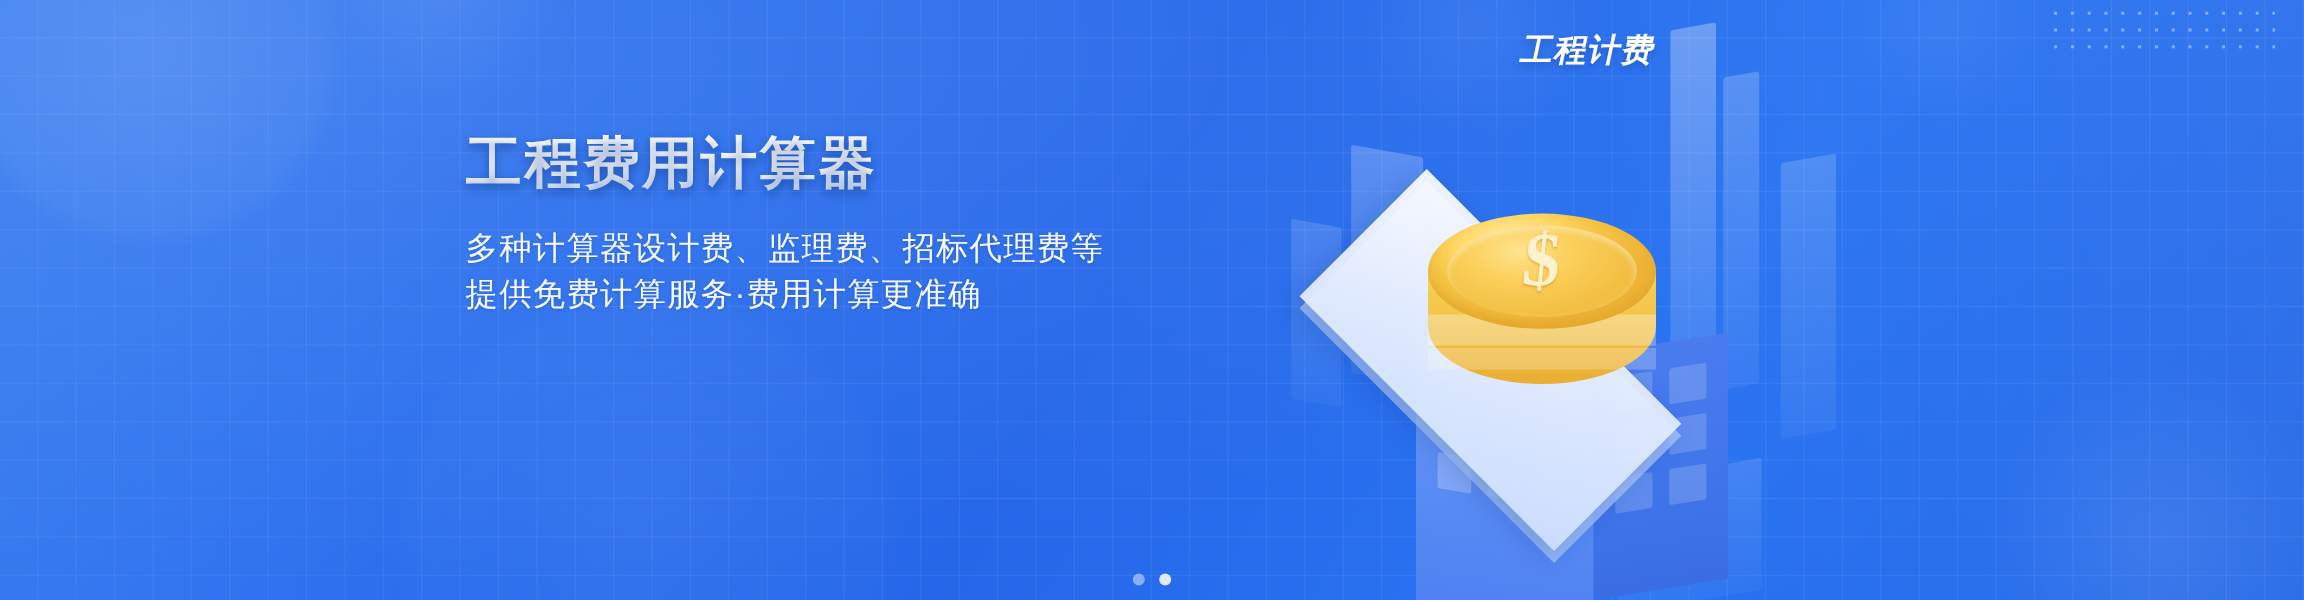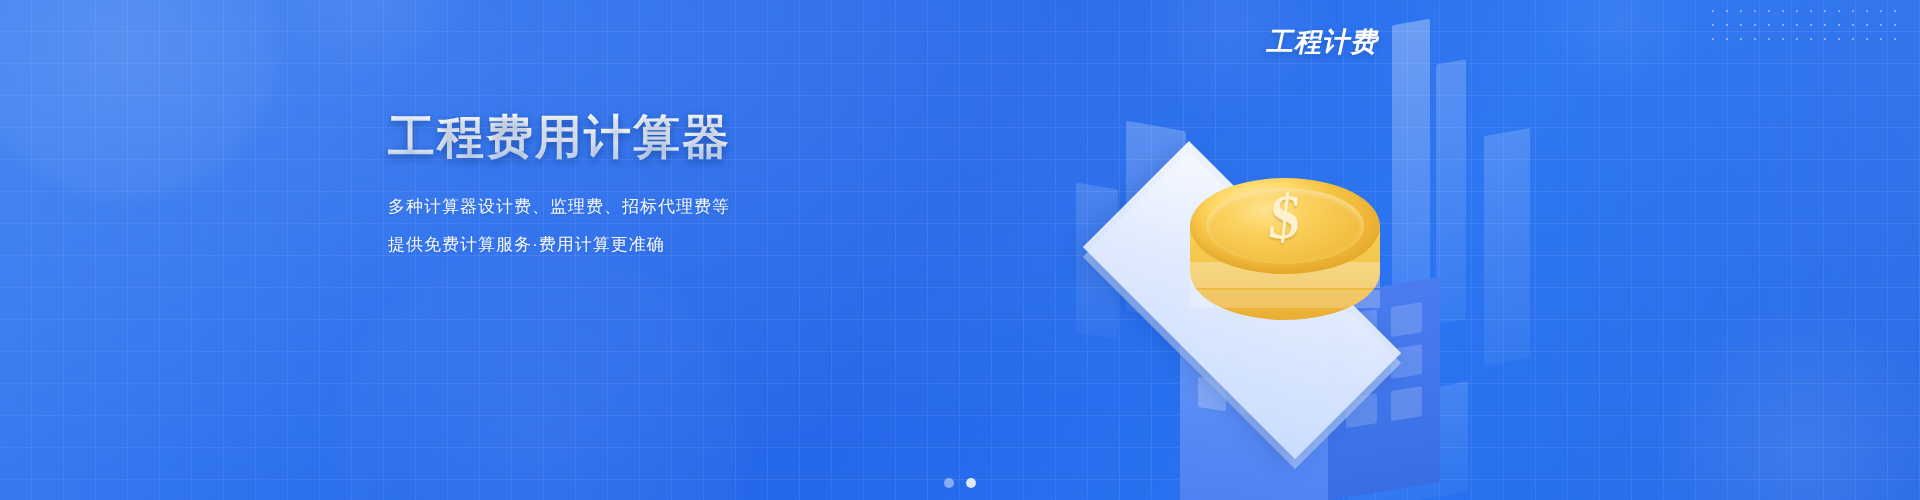--- a/index.html
+++ b/index.html
@@ -83,21 +83,21 @@
     background-clip:text;
     -webkit-text-fill-color:transparent;
     text-shadow:0 3px 7px rgba(13,52,130,.30);
     filter:drop-shadow(0 3px 4px rgba(14,54,133,.28));
     white-space:nowrap;
   }
   .headline .ln2{ display:block; }
 
   .subline{
     margin-top:22px;
-    font-size:17px;
+    font-size:27px;
     line-height:38px;
     letter-spacing:1px;
     color:#ffffff;
     opacity:.97;
     white-space:nowrap;
     text-shadow:0 1px 3px rgba(12,48,120,.22);
   }
 
   
   .art{

